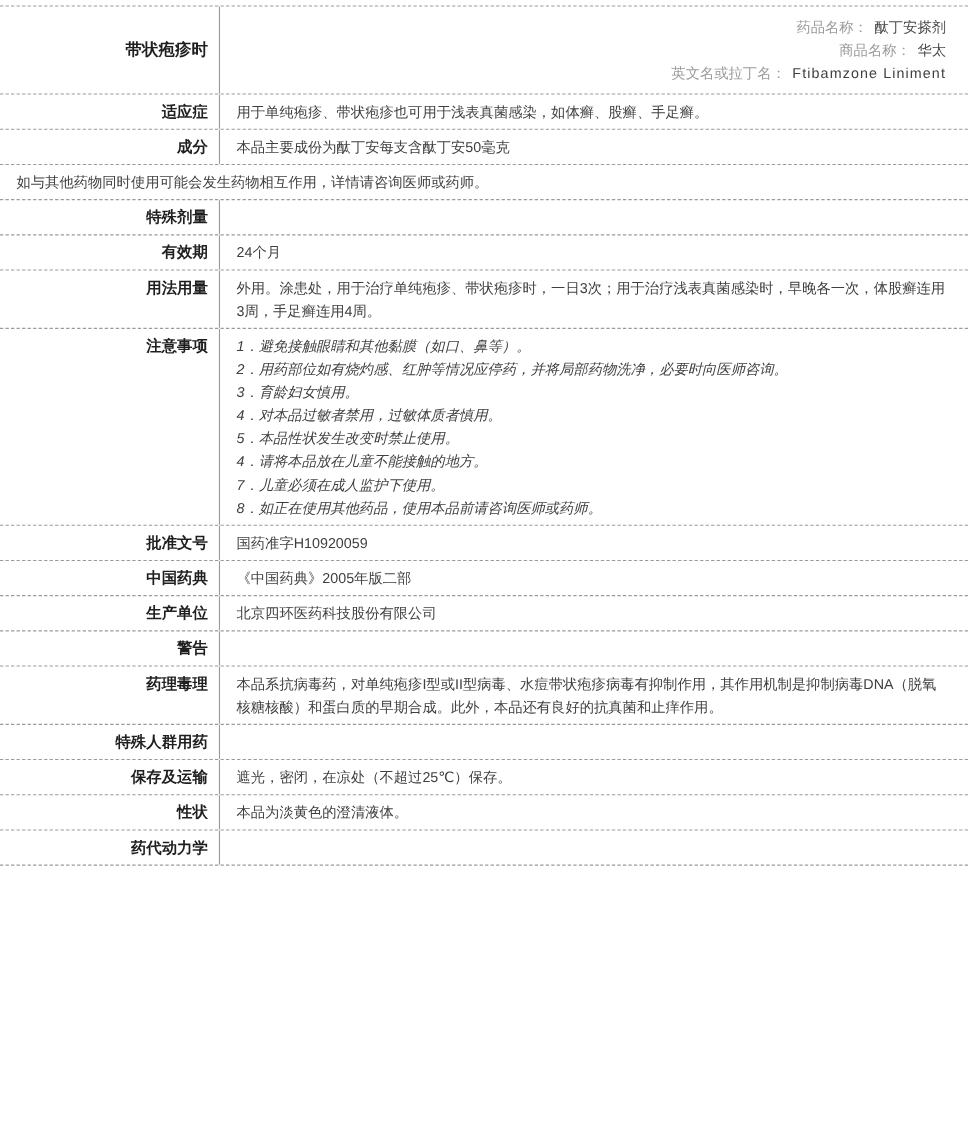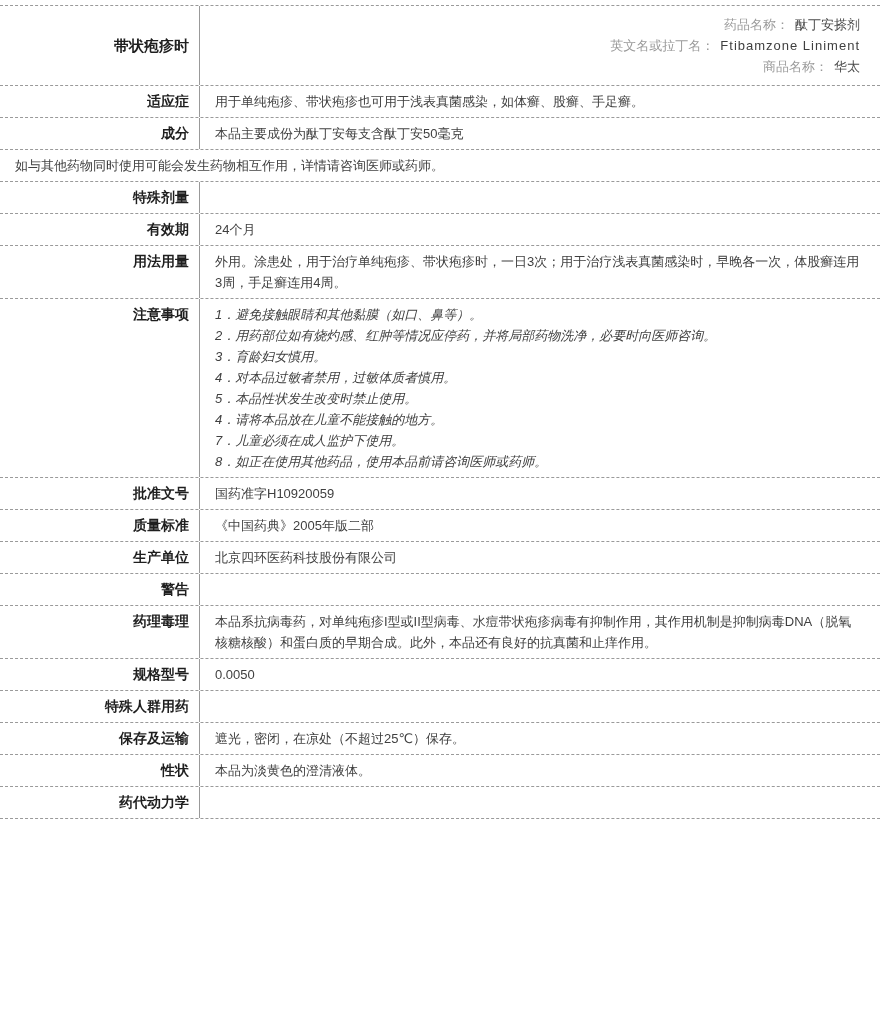--- a/index.html
+++ b/index.html
@@ -72,24 +72,24 @@
 <div class="page">
   <div class="drug-table">
 
     <div class="row row-name">
       <div class="label-cell">带状疱疹时</div>
       <div class="value-cell">
         <div class="subline">
           <span class="sub-label">药品名称：</span><span class="sub-value">酞丁安搽剂</span>
         </div>
         <div class="subline">
-          <span class="sub-label">英文名或拉丁名：</span><span class="sub-value sub-value-latin">Ftibamzone Liniment</span>
+          <span class="sub-label">商品名称：</span><span class="sub-value">华太</span>
         </div>
         <div class="subline">
-          <span class="sub-label">商品名称：</span><span class="sub-value">华太</span>
+          <span class="sub-label">英文名或拉丁名：</span><span class="sub-value sub-value-latin">Ftibamzone Liniment</span>
         </div>
       </div>
     </div>
 
     <div class="row">
       <div class="label-cell">适应症</div>
       <div class="value-cell">用于单纯疱疹、带状疱疹也可用于浅表真菌感染，如体癣、股癣、手足癣。</div>
     </div>
 
     <div class="row">
@@ -130,43 +130,39 @@
         <div class="notice-line">8．如正在使用其他药品，使用本品前请咨询医师或药师。</div>
       </div>
     </div>
 
     <div class="row">
       <div class="label-cell">批准文号</div>
       <div class="value-cell">国药准字H10920059</div>
     </div>
 
     <div class="row">
-      <div class="label-cell">质量标准</div>
+      <div class="label-cell">中国药典</div>
       <div class="value-cell">《中国药典》2005年版二部</div>
     </div>
 
     <div class="row">
       <div class="label-cell">生产单位</div>
       <div class="value-cell">北京四环医药科技股份有限公司</div>
     </div>
 
     <div class="row">
       <div class="label-cell">警告</div>
       <div class="value-cell"></div>
     </div>
 
     <div class="row">
       <div class="label-cell">药理毒理</div>
       <div class="value-cell">本品系抗病毒药，对单纯疱疹I型或II型病毒、水痘带状疱疹病毒有抑制作用，其作用机制是抑制病毒DNA（脱氧核糖核酸）和蛋白质的早期合成。此外，本品还有良好的抗真菌和止痒作用。</div>
     </div>
 
-    <div class="row">
-      <div class="label-cell">规格型号</div>
-      <div class="value-cell">0.0050</div>
-    </div>
 
     <div class="row">
       <div class="label-cell">特殊人群用药</div>
       <div class="value-cell"></div>
     </div>
 
     <div class="row">
       <div class="label-cell">保存及运输</div>
       <div class="value-cell">遮光，密闭，在凉处（不超过25℃）保存。</div>
     </div>

